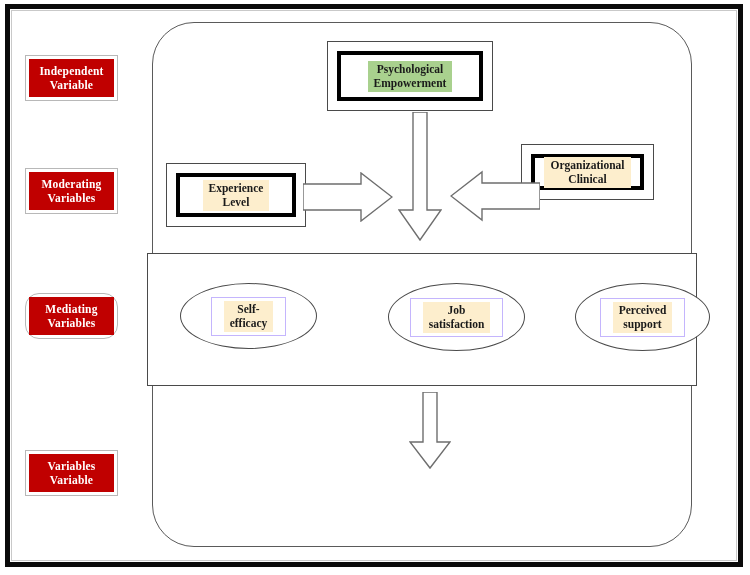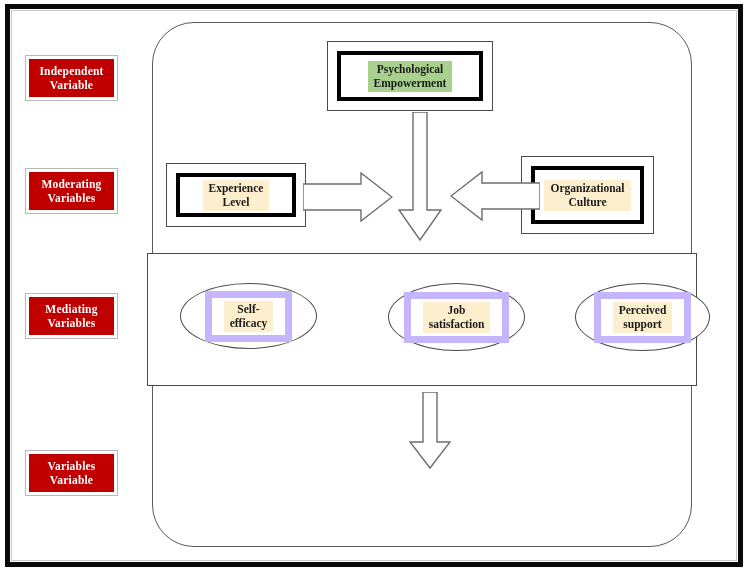--- a/index.html
+++ b/index.html
@@ -67,21 +67,21 @@
     font-weight: bold;
     font-size: 11.5px;
     line-height: 14px;
     text-align: center;
     padding: 5px 4px;
     letter-spacing: 0.2px;
   }
 
   #role-independent { left: 25px; top: 55px;  width: 93px; height: 46px; }
   #role-moderating  { left: 25px; top: 168px; width: 93px; height: 46px; }
-  #role-mediating   { left: 25px; top: 293px; width: 93px; height: 46px; }
+  #role-mediating   { left: 25px; top: 293px; width: 93px; height: 46px; border-radius: 14px; }
   #role-dependent   { left: 25px; top: 450px; width: 93px; height: 46px; }
 
   
   .node {
     position: absolute;
     border: 1.3px solid #4a4a4a;
     background: #ffffff;
     box-sizing: border-box;
   }
   .node-inner {
@@ -108,21 +108,21 @@
   }
   .hl-green { background: #a9d18e; }
   .hl-cream { background: #fdeecd; }
   .hl-left  { text-align: left; }
 
   
   #node-psych-empowerment { left: 327px; top: 41px; width: 166px; height: 70px; }
 
   
   #node-experience-level   { left: 166px; top: 163px; width: 140px; height: 64px; }
-  #node-org-culture        { left: 521px; top: 156px; width: 133px; height: 78px; }
+  #node-org-culture        { left: 521px; top: 144px; width: 133px; height: 56px; }
 
   
   #mediating-container {
     position: absolute;
     left: 147px;
     top: 253px;
     width: 550px;
     height: 133px;
     border: 1.2px solid #4a4a4a;
     background: #ffffff;
@@ -134,21 +134,21 @@
     position: absolute;
     border: 1.3px solid #4a4a4a;
     border-radius: 50%;
     background: #ffffff;
     box-sizing: border-box;
     display: flex;
     align-items: center;
     justify-content: center;
   }
   .ellipse-node .ell-inner {
-    border: 7px solid #c4b5fd;
+    border: 1px solid #c4b5fd;
     background: #ffffff;
     padding: 3px 12px;
     box-sizing: border-box;
   }
 
   #node-self-efficacy    { left: 180px; top: 283px; width: 137px; height: 66px; }
   #node-job-satisfaction { left: 388px; top: 283px; width: 137px; height: 68px; }
   #node-perceived-support{ left: 575px; top: 283px; width: 135px; height: 68px; }
 
   
@@ -230,21 +230,21 @@
   <div class="arrow" id="arrow-experience-right">
     <svg width="90" height="50" viewBox="0 0 90 50">
       <polygon points="0,12 58,12 58,1 89,25 58,49 58,38 0,38"></polygon>
     </svg>
   </div>
 
   <div class="node" id="node-org-culture">
     <div class="node-inner">
       <span class="hl hl-cream">
         <span>Organizational</span><br>
-        <span>Culture</span>
+        <span>Clinical</span>
       </span>
     </div>
   </div>
 
   <div class="arrow" id="arrow-culture-left">
     <svg width="90" height="52" viewBox="0 0 90 52">
       <polygon points="90,13 32,13 32,2 1,26 32,50 32,39 90,39"></polygon>
     </svg>
   </div>
 

